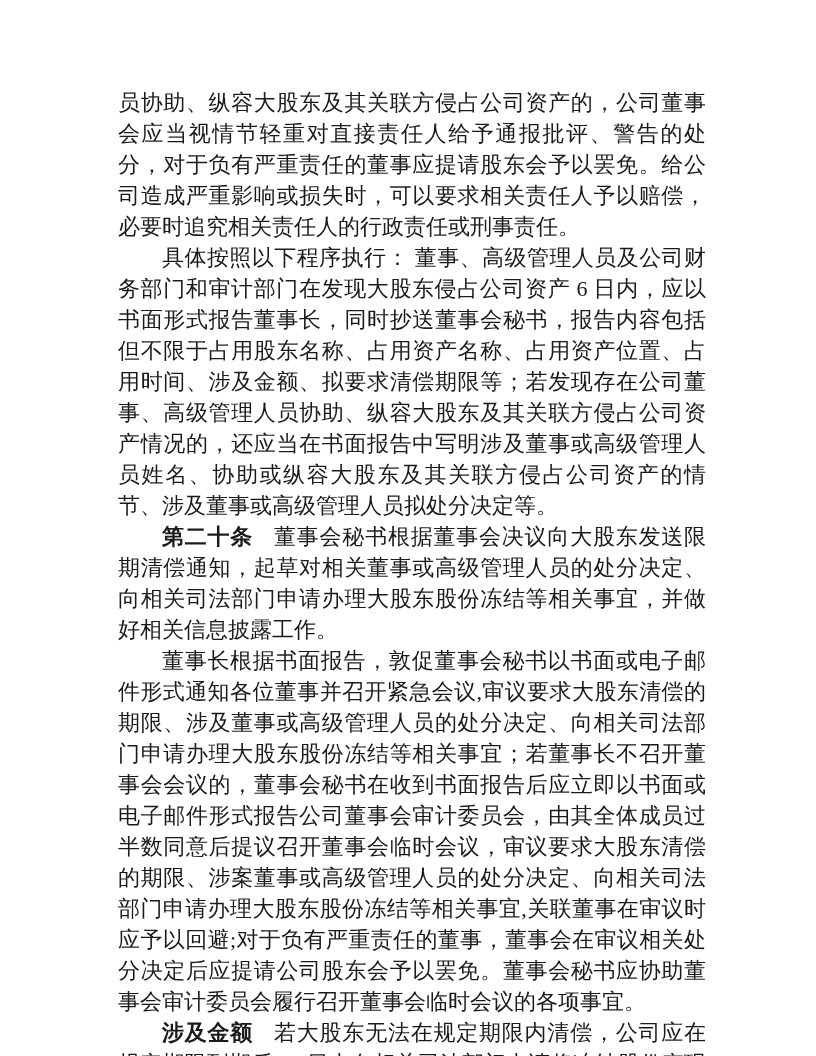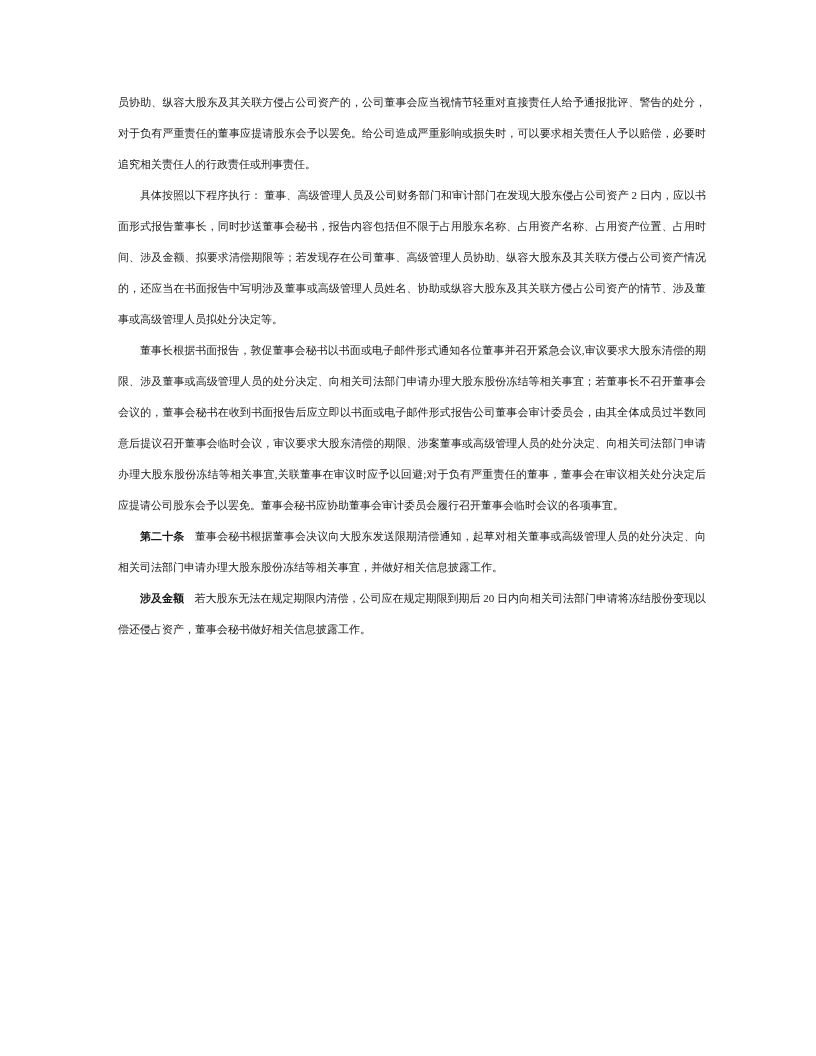--- a/index.html
+++ b/index.html
@@ -18,21 +18,21 @@
     color: #1a1a1a;
   }
   .content {
     position: absolute;
     left: 118px;
     top: 87px;
     width: 588px;
   }
   .para {
     margin: 0;
-    font-size: 11px;
+    font-size: 22px;
     line-height: 31px;
     text-align: justify;
     text-indent: 2em;
     word-break: break-all;
   }
   .para.no-indent {
     text-indent: 0;
   }
   .lead {
     font-weight: bold;
@@ -40,23 +40,23 @@
   }
 </style>
 </head>
 <body>
 
 <div class="page">
   <div class="content">
 
     <p class="para no-indent"><span>员协助、纵容大股东及其关联方侵占公司资产的，公司董事会应当视情节轻重对直接责任人给予通报批评、警告的处分，对于负有严重责任的董事应提请股东会予以罢免。给公司造成严重影响或损失时，可以要求相关责任人予以赔偿，必要时追究相关责任人的行政责任或刑事责任。</span></p>
 
-    <p class="para"><span>具体按照以下程序执行： 董事、高级管理人员及公司财务部门和审计部门在发现大股东侵占公司资产 2 日内，应以书面形式报告董事长，同时抄送董事会秘书，报告内容包括但不限于占用股东名称、占用资产名称、占用资产位置、占用时间、涉及金额、拟要求清偿期限等；若发现存在公司董事、高级管理人员协助、纵容大股东及其关联方侵占公司资产情况的，还应当在书面报告中写明涉及董事或高级管理人员姓名、协助或纵容大股东及其关联方侵占公司资产的情节、涉及董事或高级管理人员拟处分决定等。</span></p>
+    <p class="para"><span>具体按照以下程序执行： 董事、高级管理人员及公司财务部门和审计部门在发现大股东侵占公司资产 6 日内，应以书面形式报告董事长，同时抄送董事会秘书，报告内容包括但不限于占用股东名称、占用资产名称、占用资产位置、占用时间、涉及金额、拟要求清偿期限等；若发现存在公司董事、高级管理人员协助、纵容大股东及其关联方侵占公司资产情况的，还应当在书面报告中写明涉及董事或高级管理人员姓名、协助或纵容大股东及其关联方侵占公司资产的情节、涉及董事或高级管理人员拟处分决定等。</span></p>
+
+    <p class="para"><span class="lead">第二十条</span><span>董事会秘书根据董事会决议向大股东发送限期清偿通知，起草对相关董事或高级管理人员的处分决定、向相关司法部门申请办理大股东股份冻结等相关事宜，并做好相关信息披露工作。</span></p>
 
     <p class="para"><span>董事长根据书面报告，敦促董事会秘书以书面或电子邮件形式通知各位董事并召开紧急会议,审议要求大股东清偿的期限、涉及董事或高级管理人员的处分决定、向相关司法部门申请办理大股东股份冻结等相关事宜；若董事长不召开董事会会议的，董事会秘书在收到书面报告后应立即以书面或电子邮件形式报告公司董事会审计委员会，由其全体成员过半数同意后提议召开董事会临时会议，审议要求大股东清偿的期限、涉案董事或高级管理人员的处分决定、向相关司法部门申请办理大股东股份冻结等相关事宜,关联董事在审议时应予以回避;对于负有严重责任的董事，董事会在审议相关处分决定后应提请公司股东会予以罢免。董事会秘书应协助董事会审计委员会履行召开董事会临时会议的各项事宜。</span></p>
-
-    <p class="para"><span class="lead">第二十条</span><span>董事会秘书根据董事会决议向大股东发送限期清偿通知，起草对相关董事或高级管理人员的处分决定、向相关司法部门申请办理大股东股份冻结等相关事宜，并做好相关信息披露工作。</span></p>
 
     <p class="para"><span class="lead">涉及金额</span><span>若大股东无法在规定期限内清偿，公司应在规定期限到期后 20 日内向相关司法部门申请将冻结股份变现以偿还侵占资产，董事会秘书做好相关信息披露工作。</span></p>
 
 
   </div>
 </div>
 
 </body></html>

